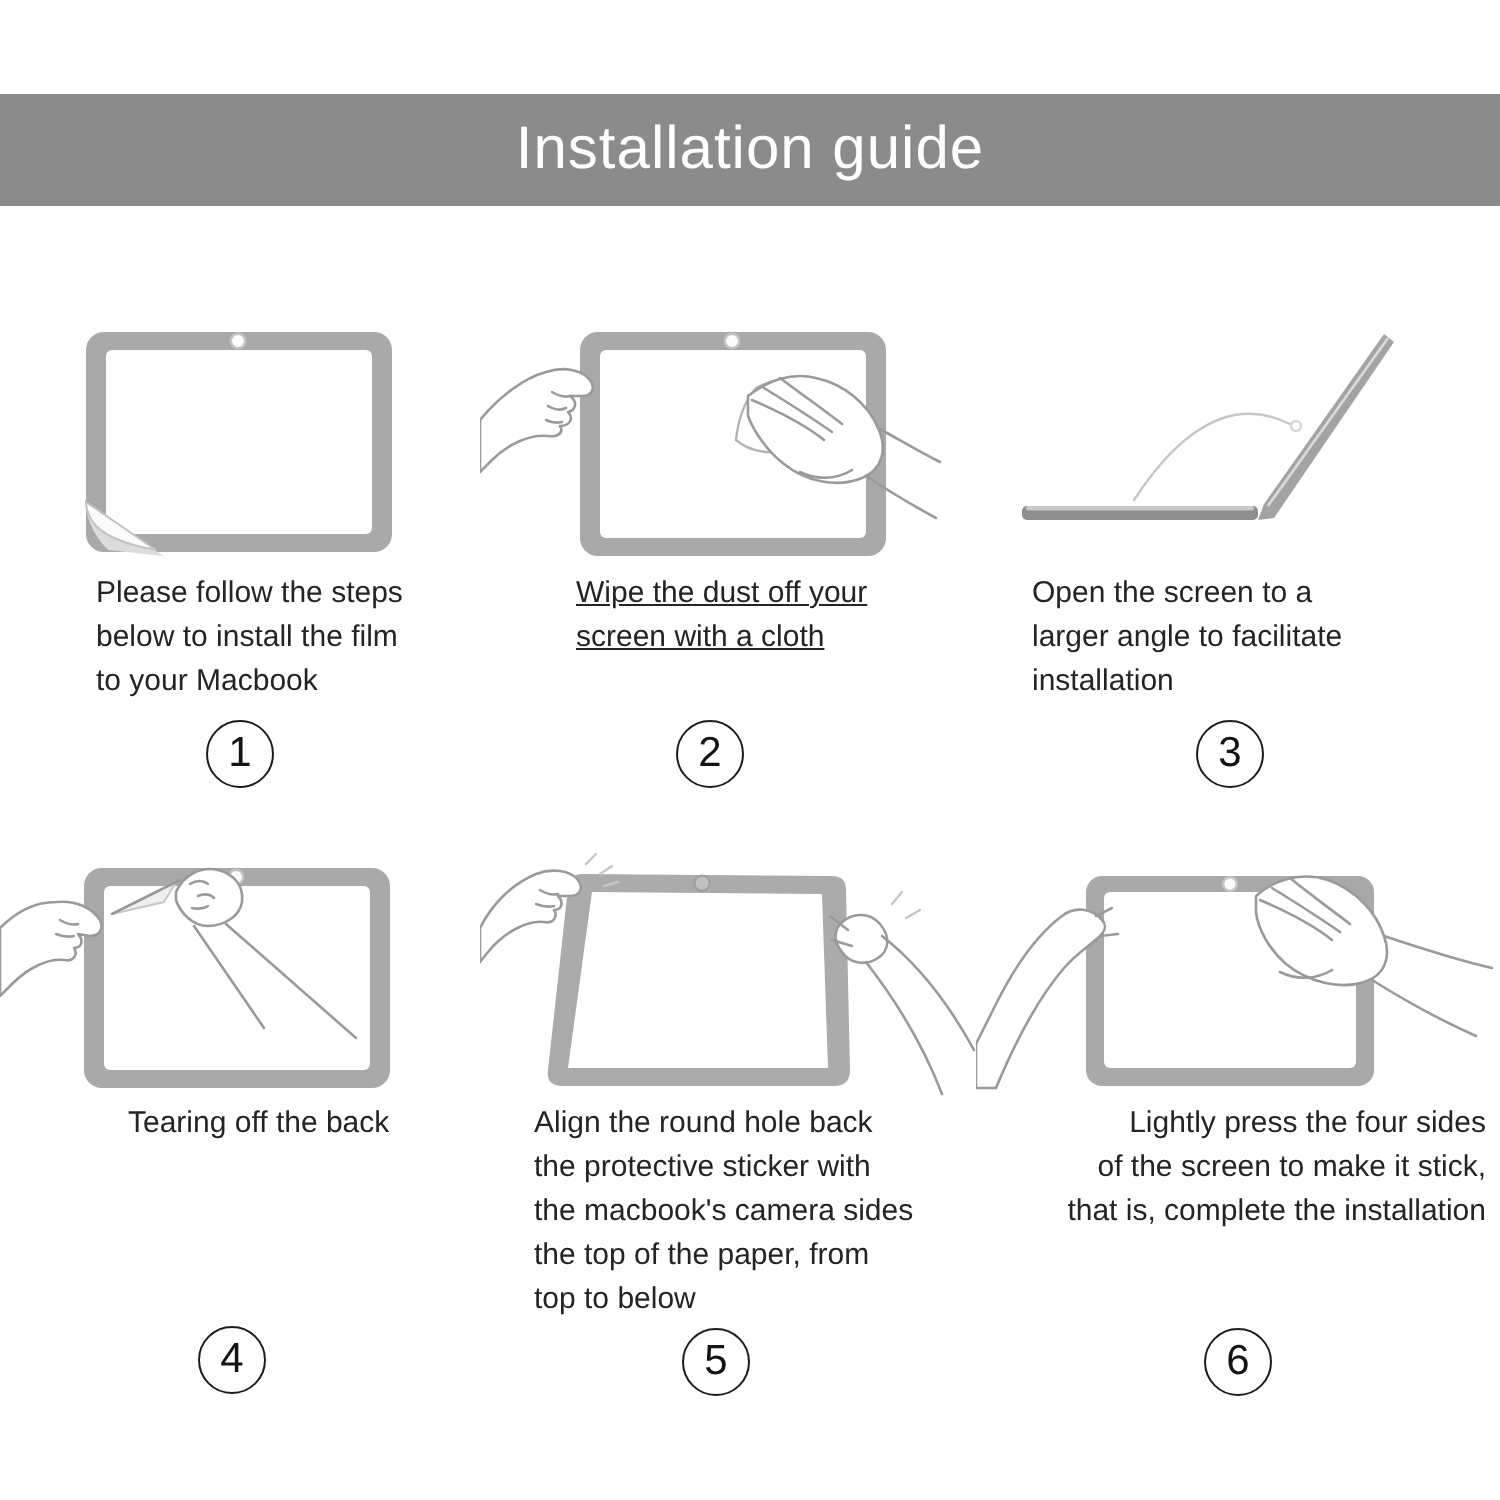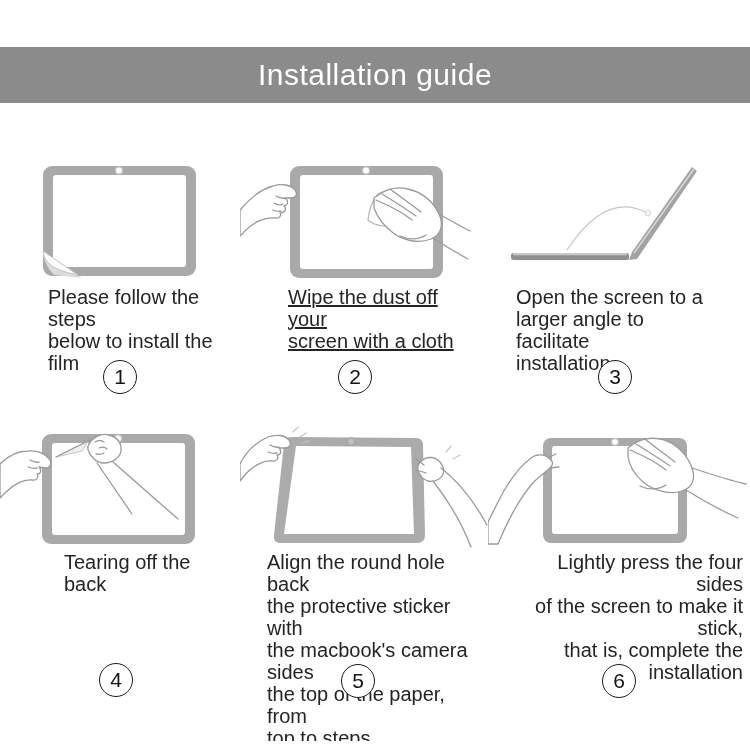--- a/index.html
+++ b/index.html
@@ -2,21 +2,21 @@
 <html><head>
 <meta charset="utf-8">
 <style>
   html,body{margin:0;padding:0;background:#fff;}
   .canvas{position:relative;width:750px;height:741px;background:#ffffff;overflow:hidden;
           font-family:"Liberation Sans",sans-serif;}
   .banner{position:absolute;left:0;top:47px;width:750px;height:56px;background:#8b8b8b;
           display:flex;align-items:center;justify-content:center;}
   .banner-title{color:#ffffff;font-size:30px;letter-spacing:.5px;}
   .illus{position:absolute;}
-  .caption{position:absolute;font-size:20px;line-height:22px;color:#242424;}
+  .caption{position:absolute;font-size:15px;line-height:22px;color:#242424;}
   .num{position:absolute;width:34px;height:34px;box-sizing:border-box;border:1.6px solid #1c1c1c;
        border-radius:50%;display:flex;align-items:center;justify-content:center;
        font-size:21px;color:#141414;background:#fff;}
   
   .illus-1{left:38px;top:162px;width:160px;height:118px;}
   .illus-2{left:240px;top:158px;width:240px;height:135px;}
   .illus-3{left:495px;top:152px;width:220px;height:120px;}
   .illus-4{left:0px;top:424px;width:245px;height:135px;}
   .illus-5{left:240px;top:424px;width:255px;height:135px;}
   .illus-6{left:488px;top:424px;width:262px;height:135px;}
@@ -107,39 +107,40 @@
     <path class="hand" d="M 63 36 C 58 30 49 29 43 34 C 31 43 20 58 10 78 L 0 98 L 0 120 L 10 120 C 20 96 32 74 44 60 C 50 53 58 48 62 44 C 65 41 65 38 63 36 Z"></path>
     <path class="hline" d="M 60 34 L 68 30 M 62 44 L 71 43"></path>
     <path class="hand" d="M 140 24 C 150 15 164 12 176 16 C 190 21 200 32 204 44 C 208 55 204 64 194 67 C 182 71 166 67 155 58 C 147 51 141 41 140 32 Z"></path>
     <path class="hline" d="M 142 26 C 156 32 168 38 178 46 M 148 20 C 161 28 172 35 182 42 M 157 15 C 168 24 178 31 187 38 M 152 62 C 160 66 170 66 178 61"></path>
     <path class="hline" d="M 204 44 C 222 50 240 56 258 60 M 198 66 C 214 76 232 86 250 94"></path>
   </svg>
 
   <div class="caption cap-1">
       <div>Please follow the steps</div>
       <div>below to install the film</div>
+      <div>to your Macbook</div>
     </div>
   <div class="caption cap-2">
       <div>Wipe the dust off your</div>
       <div>screen with a cloth</div>
     </div>
   <div class="caption cap-3">
       <div>Open the screen to a</div>
       <div>larger angle to facilitate</div>
       <div>installation</div>
     </div>
   <div class="caption cap-4">
       <div>Tearing off the back</div>
     </div>
   <div class="caption cap-5">
       <div>Align the round hole back</div>
       <div>the protective sticker with</div>
       <div>the macbook's camera sides</div>
       <div>the top of the paper, from</div>
-      <div>top to steps</div>
+      <div>top to below</div>
     </div>
   <div class="caption cap-6">
       <div>Lightly press the four sides</div>
       <div>of the screen to make it stick,</div>
       <div>that is, complete the installation</div>
     </div>
 
   <div class="num num-1">1</div>
   <div class="num num-2">2</div>
   <div class="num num-3">3</div>

